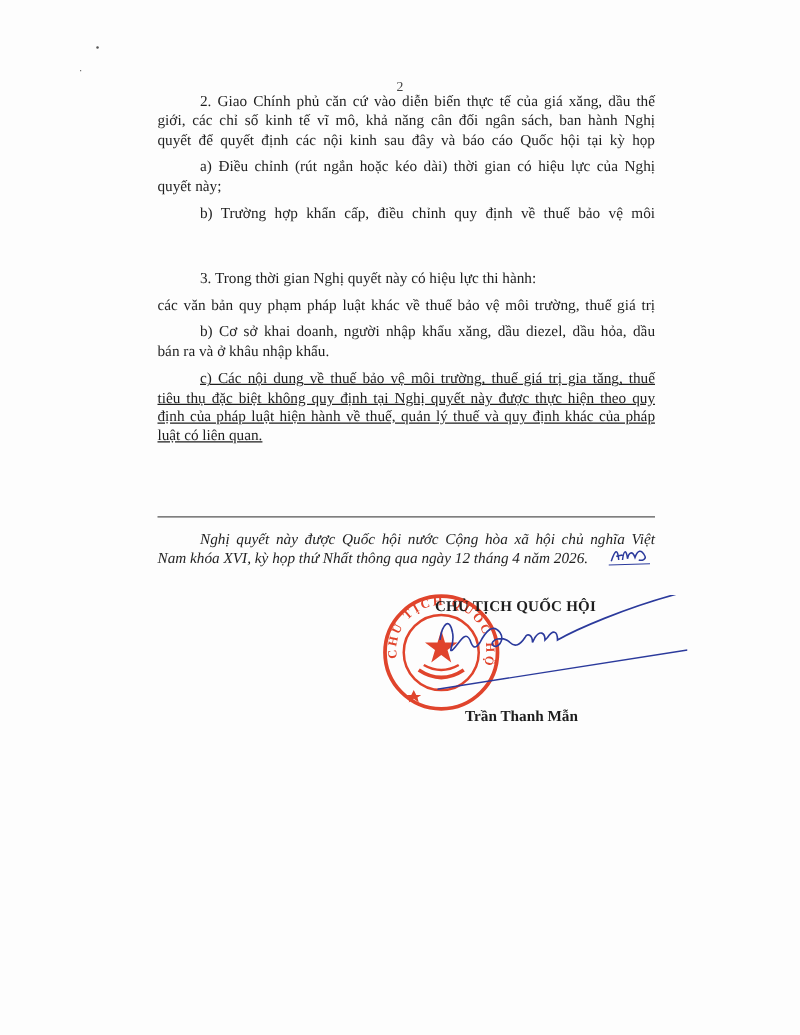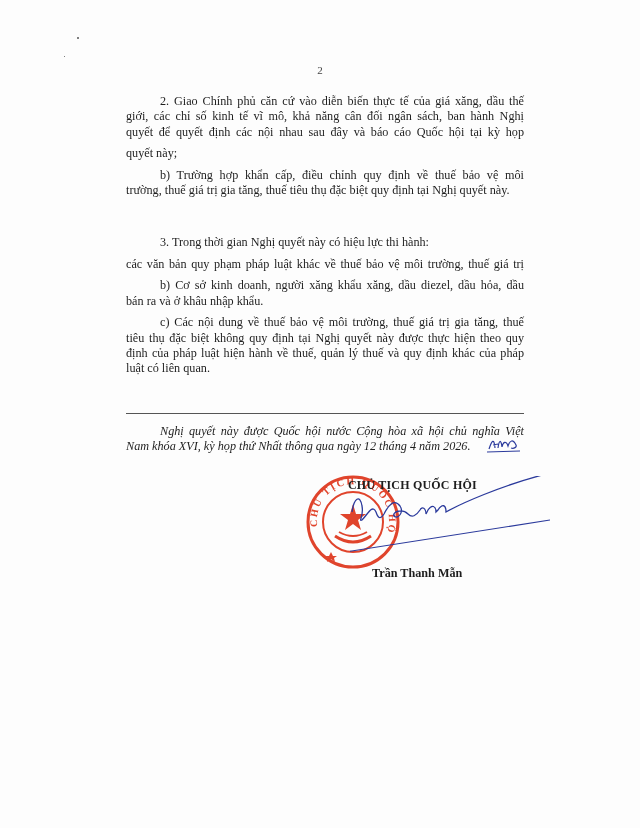--- a/index.html
+++ b/index.html
@@ -1,21 +1,21 @@
 <!DOCTYPE html>
 <html><head>
   <meta charset="utf-8">
   <style>
     html, body { margin: 0; padding: 0; background: #ffffff; }
     body { width: 640px; height: 828px; position: relative; overflow: hidden;
       font-family: "Liberation Serif", "DejaVu Serif", serif; color: #1e1e1e; }
     .page { position: absolute; left: 0; top: 0; width: 640px; height: 828px; background: #fdfdfd; }
     .speck { position: absolute; width: 2px; height: 2px; background: #555; border-radius: 1px; }
     .page-num { position: absolute; top: 64px; left: 0; width: 100%; text-align: center; font-size: 11px; color: #444; }
-    .body-text { position: absolute; left: 126px; width: 398px; top: 94px; font-size: 12.2px; line-height: 15.3px; text-align: justify; }
+    .body-text { position: absolute; left: 126px; width: 398px; top: 74px; font-size: 12.2px; line-height: 15.3px; text-align: justify; }
     .para { margin: 0 0 6.5px 0; text-indent: 34px; }
     .line { display: block; text-align: justify; text-align-last: justify; white-space: nowrap; }
     .line.last { text-align-last: left; }
     .rule { position: absolute; left: 126px; width: 398px; top: 413px; height: 0; border-top: 1.2px solid #555; }
     .closing { position: absolute; left: 126px; width: 398px; top: 424px; font-style: italic; font-size: 12.2px; line-height: 15.3px; }
     .closing .line { text-indent: 0; }
     .initials { position: absolute; left: 486px; top: 436px; width: 36px; height: 18px; }
     .sig-title { position: absolute; left: 348px; top: 478px; font-weight: bold; font-size: 12px; letter-spacing: 0.2px; }
     .seal { position: absolute; left: 305px; top: 474px; width: 96px; height: 96px; }
     .signature { position: absolute; left: 350px; top: 476px; width: 200px; height: 100px; }
@@ -27,40 +27,40 @@
 <div class="page">
   <span class="speck" style="left:77px;top:37px;"></span>
   <span class="speck" style="left:64px;top:56px;width:1px;height:1px;"></span>
 
   <div class="page-num">2</div>
 
   <div class="body-text" id="body-text">
       <p class="para" style="text-indent: 0px;">
         <span class="line" style="padding-left: 34px;">2. Giao Chính phủ căn cứ vào diễn biến thực tế của giá xăng, dầu thế</span>
         <span class="line">giới, các chỉ số kinh tế vĩ mô, khả năng cân đối ngân sách, ban hành Nghị</span>
-        <span class="line">quyết để quyết định các nội nhau sau đây và báo cáo Quốc hội tại kỳ họp</span>
+        <span class="line">quyết để quyết định các nội kinh sau đây và báo cáo Quốc hội tại kỳ họp</span>
       </p>
       <p class="para" style="text-indent: 0px;">
+        <span class="line" style="padding-left: 34px;">a) Điều chỉnh (rút ngắn hoặc kéo dài) thời gian có hiệu lực của Nghị</span>
         <span class="line last">quyết này;</span>
       </p>
       <p class="para" style="text-indent: 0px;">
         <span class="line" style="padding-left: 34px;">b) Trường hợp khẩn cấp, điều chỉnh quy định về thuế bảo vệ môi</span>
-        <span class="line last">trường, thuế giá trị gia tăng, thuế tiêu thụ đặc biệt quy định tại Nghị quyết này.</span>
       </p>
       <p class="para" style="text-indent: 0px;">
         <span class="line last" style="padding-left: 34px; margin-top: 36px;">3. Trong thời gian Nghị quyết này có hiệu lực thi hành:</span>
       </p>
       <p class="para" style="text-indent: 0px;">
         <span class="line">các văn bản quy phạm pháp luật khác về thuế bảo vệ môi trường, thuế giá trị</span>
       </p>
       <p class="para" style="text-indent: 0px;">
-        <span class="line" style="padding-left: 34px;">b) Cơ sở kinh doanh, người xăng khẩu xăng, dầu diezel, dầu hỏa, dầu</span>
+        <span class="line" style="padding-left: 34px;">b) Cơ sở khai doanh, người nhập khẩu xăng, dầu diezel, dầu hỏa, dầu</span>
         <span class="line last">bán ra và ở khâu nhập khẩu.</span>
       </p>
-      <p class="para" style="text-indent: 0px;">
+      <p class="para" style="text-indent: 0px; text-decoration: underline;">
         <span class="line" style="padding-left: 34px;">c) Các nội dung về thuế bảo vệ môi trường, thuế giá trị gia tăng, thuế</span>
         <span class="line">tiêu thụ đặc biệt không quy định tại Nghị quyết này được thực hiện theo quy</span>
         <span class="line">định của pháp luật hiện hành về thuế, quản lý thuế và quy định khác của pháp</span>
         <span class="line last">luật có liên quan.</span>
       </p>
     </div>
 
   <div class="rule"></div>
 
   <div class="closing">

